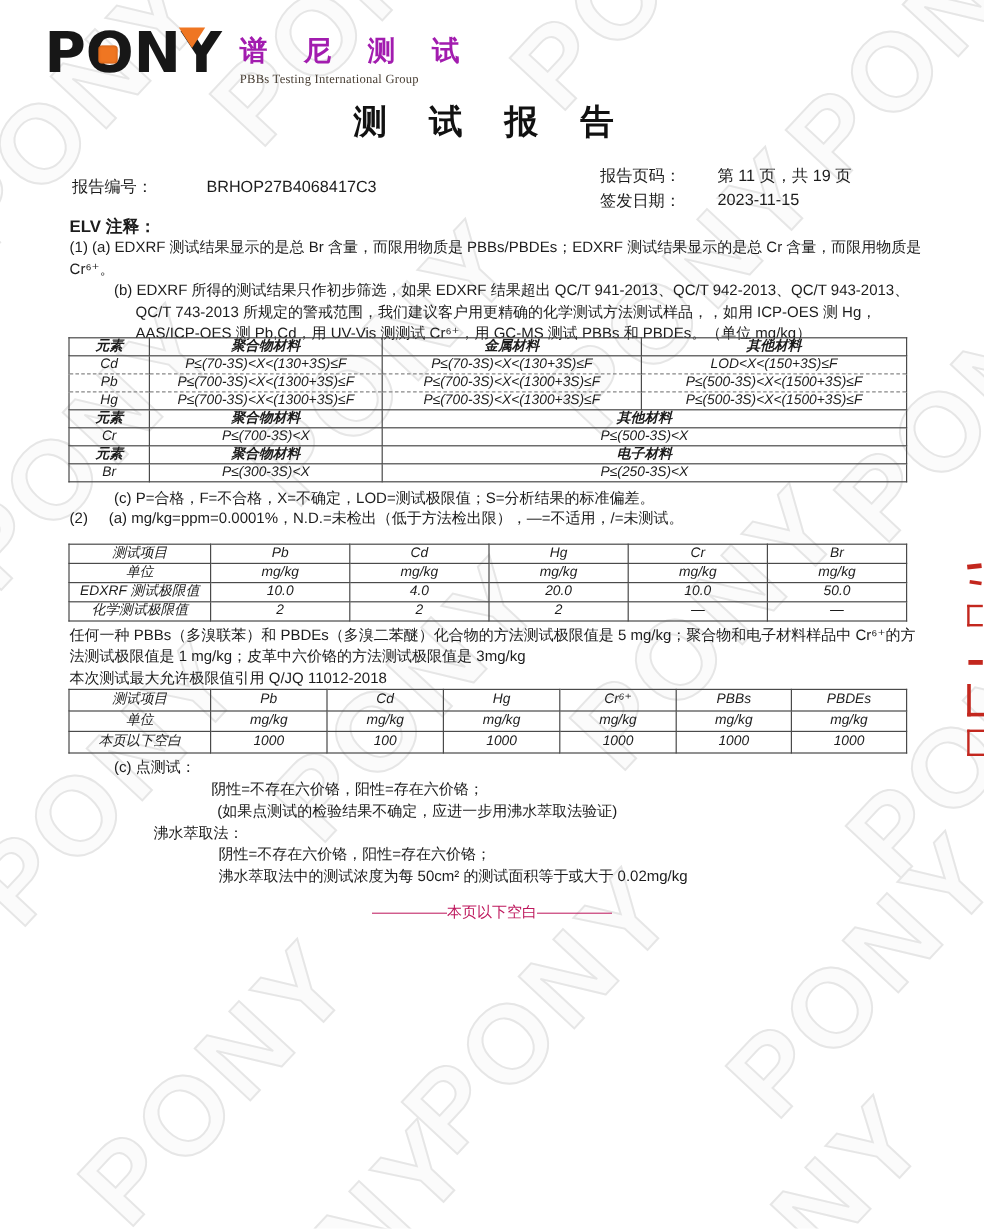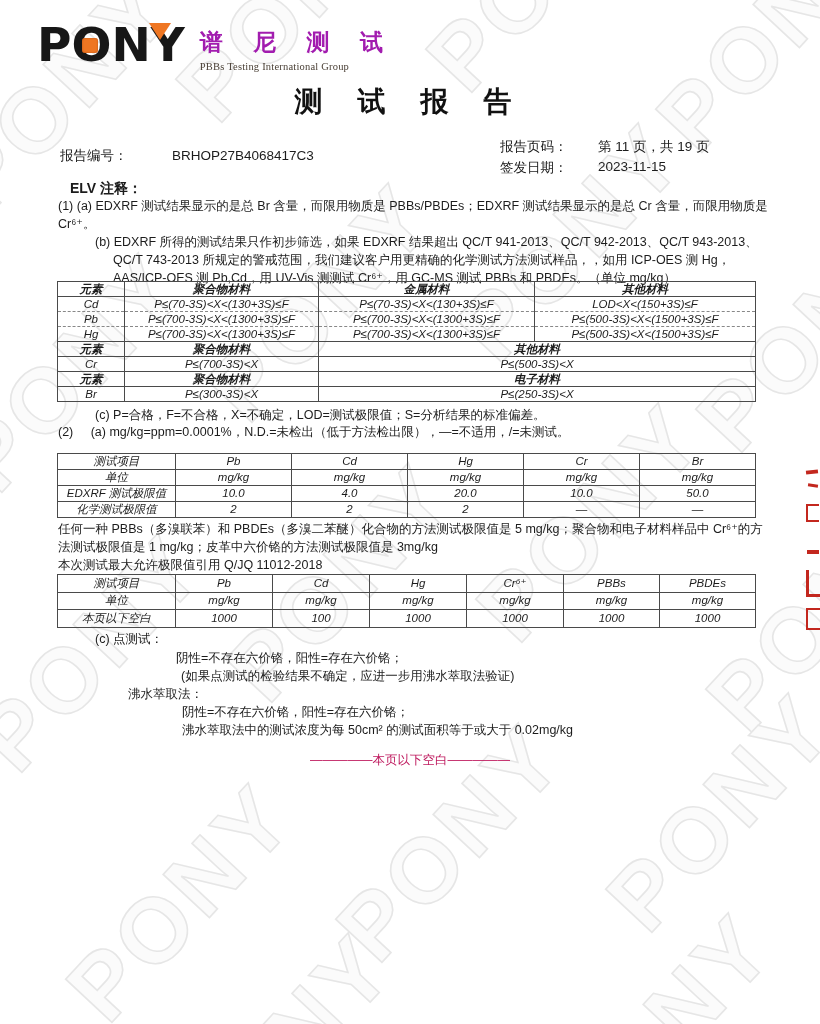--- a/index.html
+++ b/index.html
@@ -26,21 +26,21 @@
   .logo-en{font-size:10.5px;color:#4a4036;font-family:"Liberation Serif",serif;
            margin-top:3px;letter-spacing:0.2px;}
   
   .title{position:absolute;left:0;top:83px;width:100%;text-align:center;
          font-family:"Liberation Serif","DejaVu Serif",serif;font-size:28px;
          font-weight:bold;letter-spacing:14px;color:#111;}
   
   .meta-item{position:absolute;font-size:13.5px;color:#1c1c1c;white-space:nowrap;}
   
   .para{position:absolute;font-size:12.5px;line-height:18px;color:#1c1c1c;}
-  .elv-h{font-size:14px;font-weight:bold;margin-left:12px;}
+  .elv-h{font-size:14px;font-weight:bold;}
   .hang{padding-left:18px;text-indent:-18px;}
   .pre{white-space:pre-wrap;}
   
   table{position:absolute;left:57px;border-collapse:collapse;table-layout:fixed;width:698px;font-style:italic;}
   td{border:1px solid #4a4a4a;font-size:11.5px;text-align:center;
      padding:0 2px;height:14px;line-height:13px;overflow:hidden;white-space:nowrap;}
   .t1{top:281px;}
   .t1 .hd td{font-weight:bold;}
   .t1 .db td{border-bottom:1px dashed #888;}
   .t1 .dt td{border-top:1px dashed #888;}

